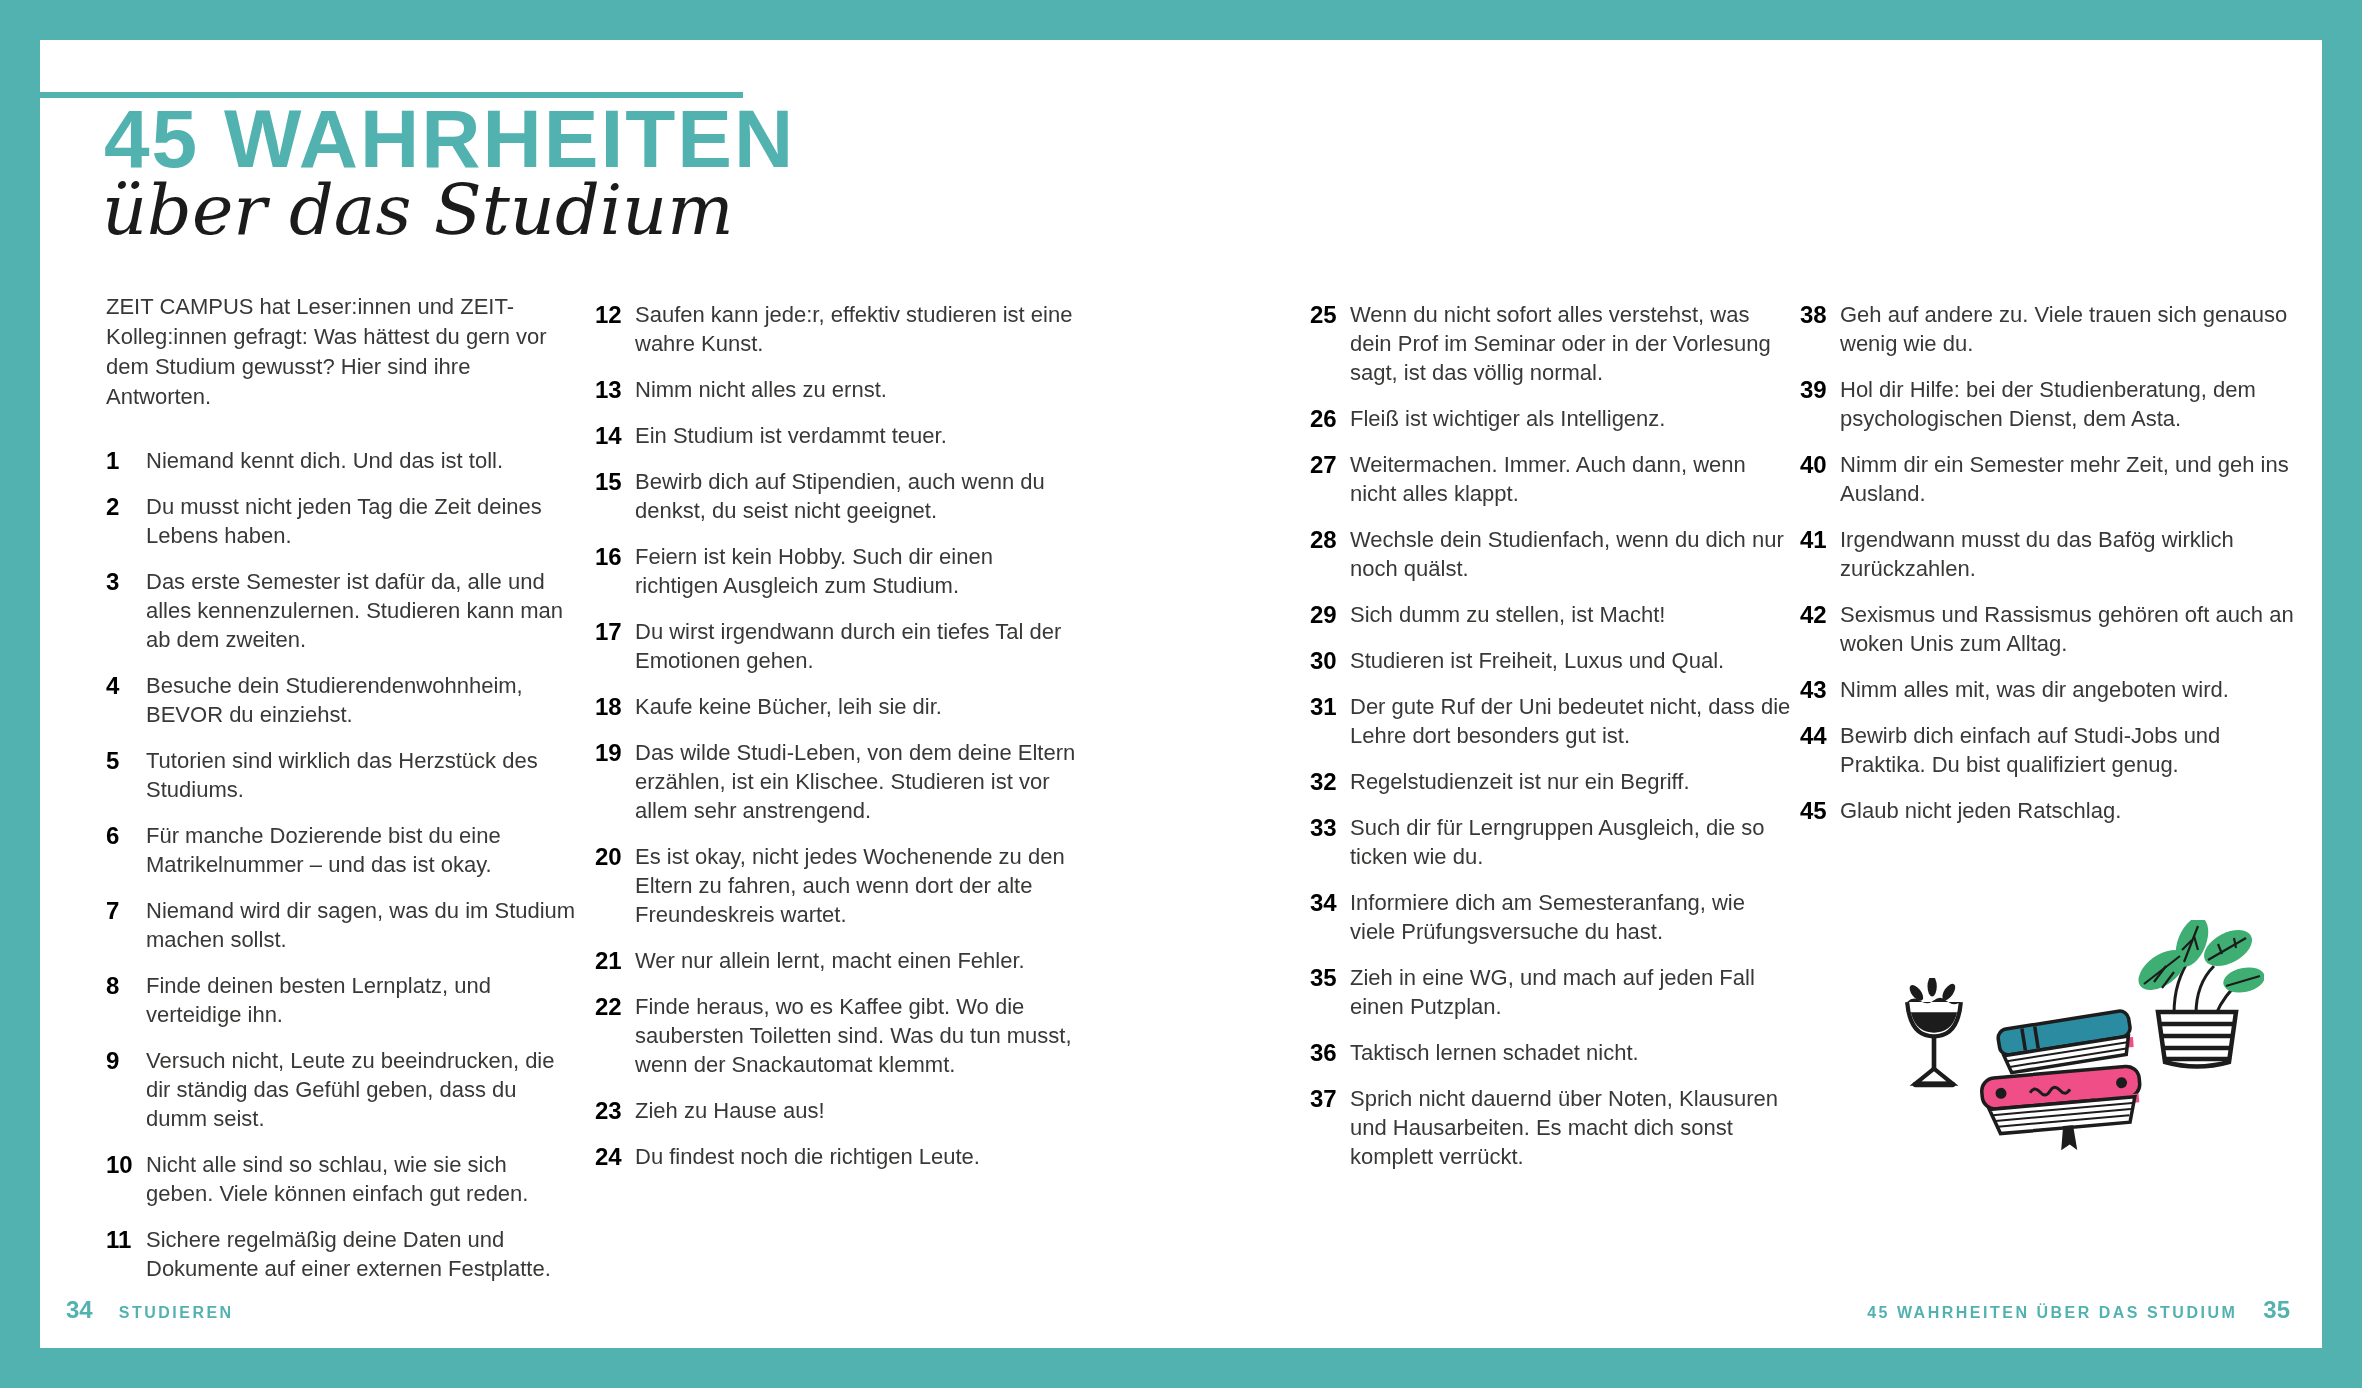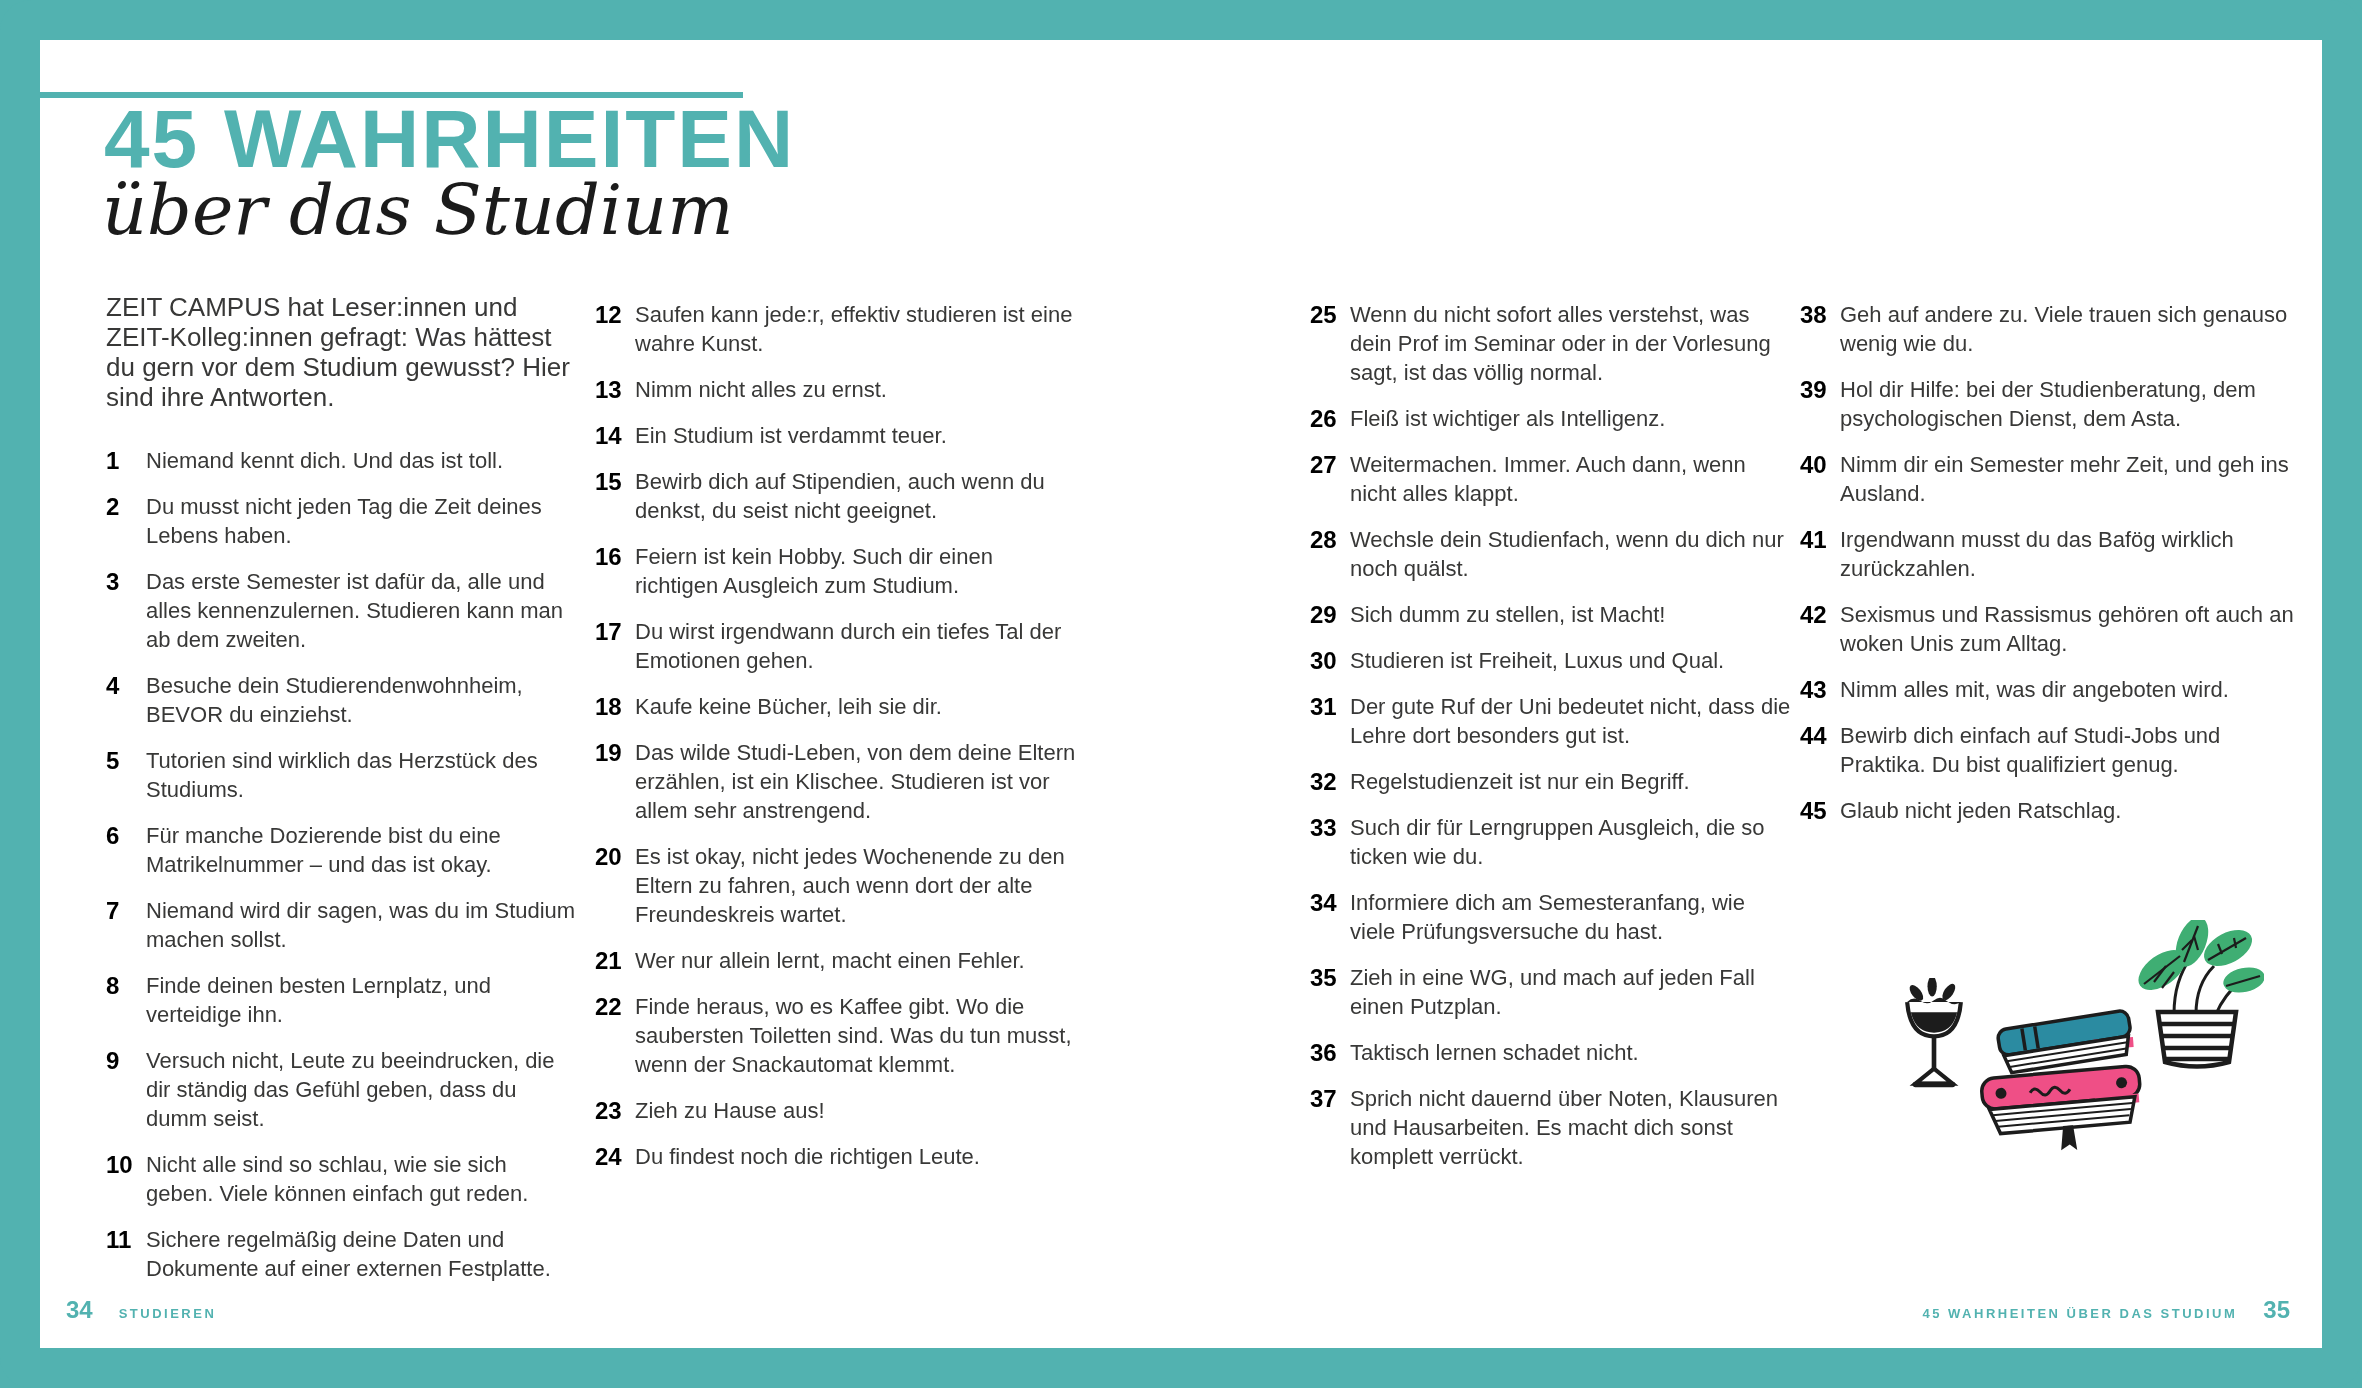--- a/index.html
+++ b/index.html
@@ -4,34 +4,34 @@
 <style>
   html,body{margin:0;padding:0;background:#52b2b0;}
   .canvas{position:relative;width:2362px;height:1388px;background:#52b2b0;overflow:hidden;
           font-family:"Liberation Sans",sans-serif;border-radius:31px;}
   .sheet{position:absolute;left:40px;top:40px;right:40px;bottom:40px;background:#ffffff;}
   .title-rule{position:absolute;left:40px;top:92px;width:703px;height:6px;background:#52b2b0;}
   .page-title{position:absolute;left:104px;top:96px;margin:0;font-size:82px;line-height:86px;
               font-weight:800;letter-spacing:2px;color:#52b2b0;white-space:nowrap;}
   .page-subtitle{position:absolute;left:102px;top:164px;font-family:cursive,"DejaVu Serif",serif;
                  font-style:italic;font-size:70px;line-height:92px;color:#1b1b1b;white-space:nowrap;}
-  .intro{position:absolute;left:106px;top:292px;width:470px;margin:0;font-size:26px;
+  .intro{position:absolute;left:106px;top:292px;width:470px;margin:0;font-size:22px;
          line-height:30px;color:#383837;}
   .col{position:absolute;font-size:22px;line-height:29px;color:#383837;}
   .col-1{left:106px;top:446px;width:470px;}
   .col-2{left:595px;top:300px;width:482px;}
   .col-3{left:1310px;top:300px;width:486px;}
   .col-4{left:1800px;top:300px;width:494px;}
   .item{position:relative;padding-left:40px;margin-bottom:17px;}
   .num{position:absolute;left:0;top:0;font-size:24px;font-weight:700;color:#000000;line-height:29px;}
   .footer{position:absolute;top:1296px;display:flex;align-items:baseline;gap:26px;color:#52b2b0;}
   .footer-left{left:66px;}
   .footer-right{right:72px;}
   .pagenum{font-size:24px;font-weight:700;}
-  .section{font-size:13px;font-weight:700;letter-spacing:2.5px;}
+  .section{font-size:16px;font-weight:700;letter-spacing:2.5px;}
   .illus{position:absolute;}
   .illus-glass{left:1900px;top:978px;width:68px;height:125px;}
   .illus-books{left:1975px;top:1000px;width:178px;height:152px;}
   .illus-plant{left:2132px;top:920px;width:132px;height:152px;}
 </style>
 </head>
 <body>
 
 <div class="canvas">
   <div class="sheet"></div>

